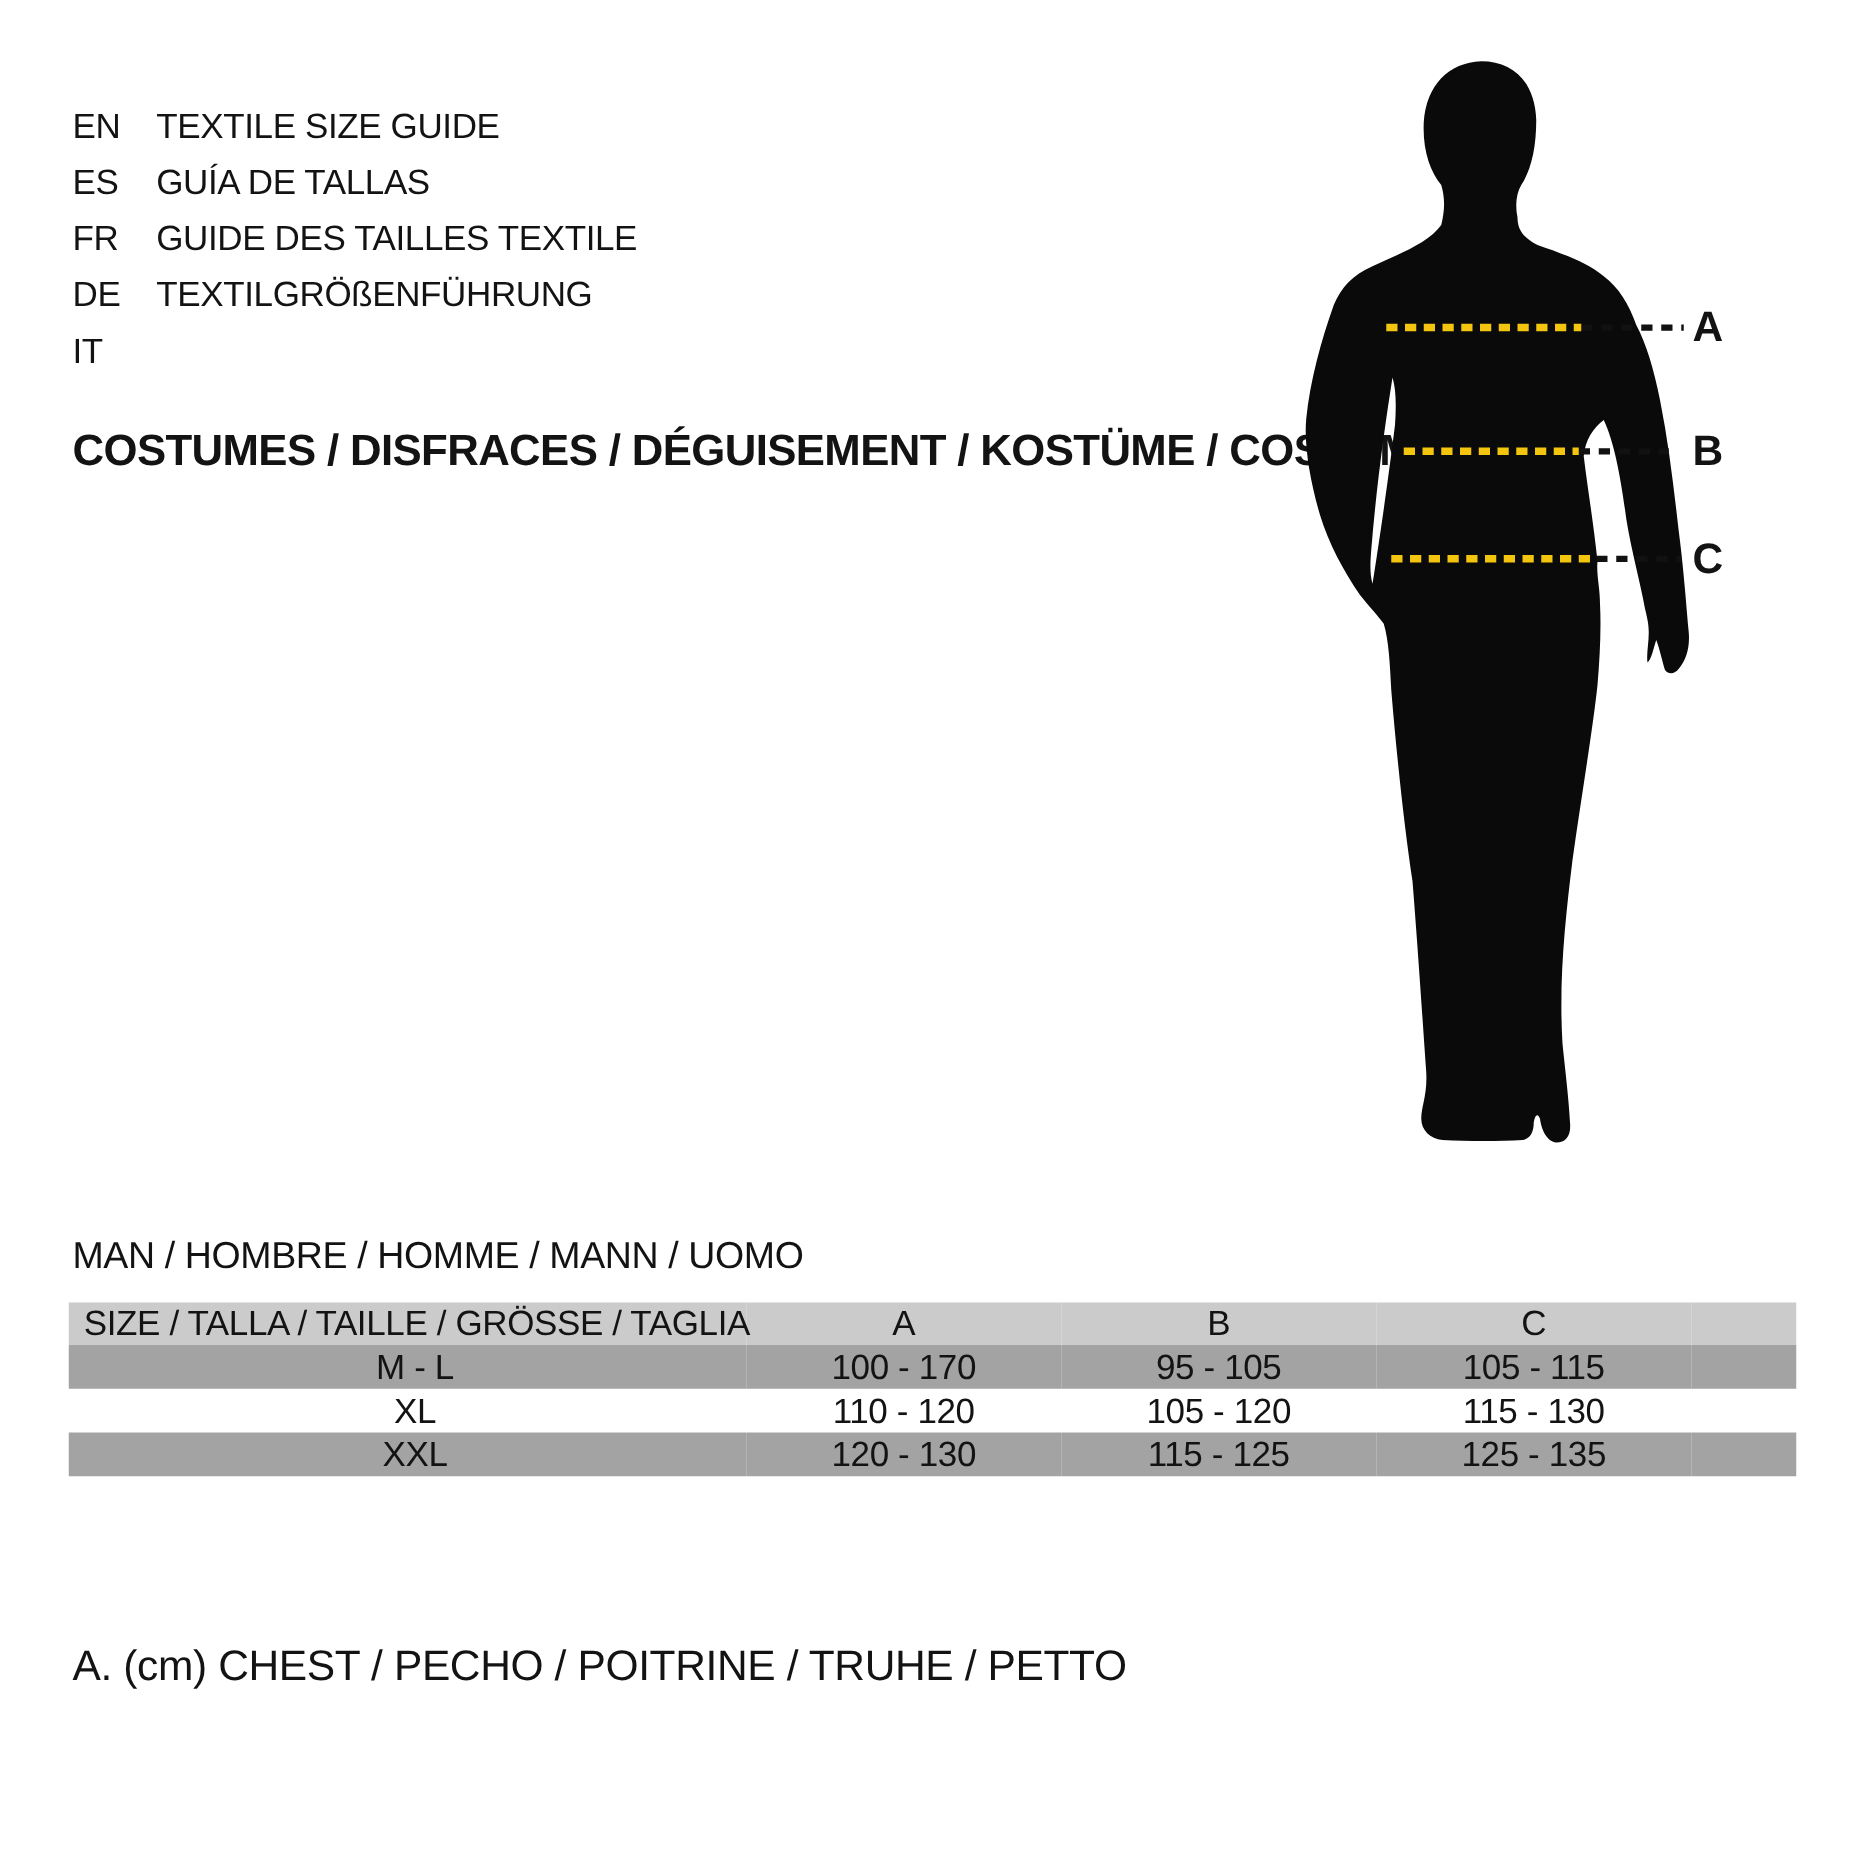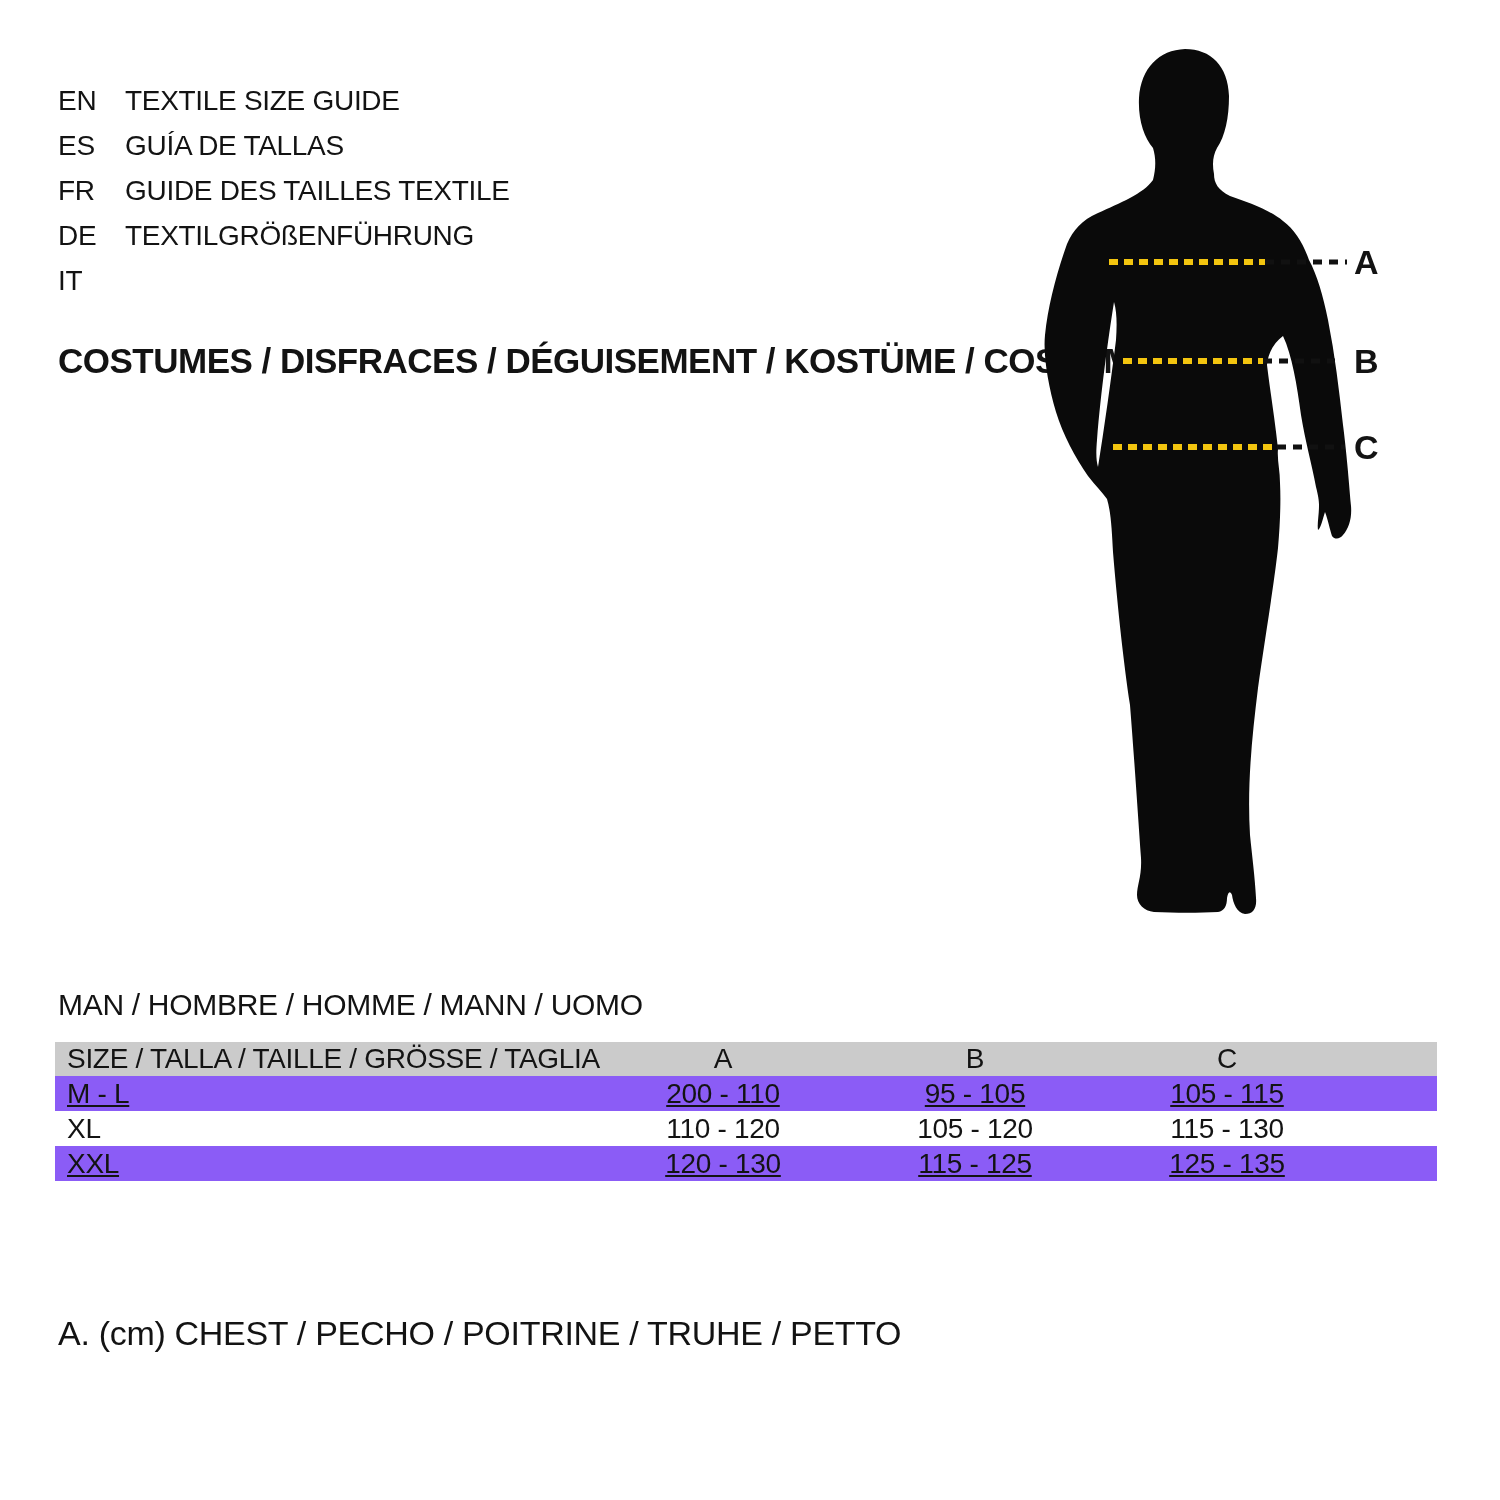--- a/index.html
+++ b/index.html
@@ -29,24 +29,24 @@
 
   
   .size-table-wrap{left:55px;top:1042px;width:1382px;}
   table.size-table{border-collapse:collapse;table-layout:fixed;width:1382px;}
   table.size-table td,table.size-table th{
     font-size:28px;font-weight:400;letter-spacing:-0.3px;
     padding:0;vertical-align:middle;white-space:nowrap;
   }
   table.size-table thead th{height:34px;font-weight:400;}
   table.size-table tbody td{height:35px;}
-  .col-size{text-align:left;padding-left:12px !important;}
+  .col-size{text-align:center;padding-left:12px !important;}
   .col-val{text-align:center;}
   tr.hdr{background:#CBCBCB;}
-  tr.alt{background:#8b5cf6;text-decoration:underline;}
+  tr.alt{background:#a3a3a3;}
 
   
   .legend-block{left:58px;top:1290px;}
   .legend-row{height:46px;display:flex;align-items:center;font-size:34px;font-weight:500;letter-spacing:-0.3px;white-space:nowrap;margin-top:20px;}
 </style>
 </head>
 <body>
 
 <div class="abs lang-block">
   <div class="lang-row">
@@ -154,21 +154,21 @@
         <th class="col-size">SIZE / TALLA / TAILLE / GRÖSSE / TAGLIA</th>
         <th class="col-val">A</th>
         <th class="col-val">B</th>
         <th class="col-val">C</th>
         <th></th>
       </tr>
     </thead>
     <tbody>
       <tr class="alt">
         <td class="col-size">M - L</td>
-        <td class="col-val">200 - 110</td>
+        <td class="col-val">100 - 170</td>
         <td class="col-val">95 - 105</td>
         <td class="col-val">105 - 115</td>
         <td></td>
       </tr>
       <tr>
         <td class="col-size">XL</td>
         <td class="col-val">110 - 120</td>
         <td class="col-val">105 - 120</td>
         <td class="col-val">115 - 130</td>
         <td></td>

